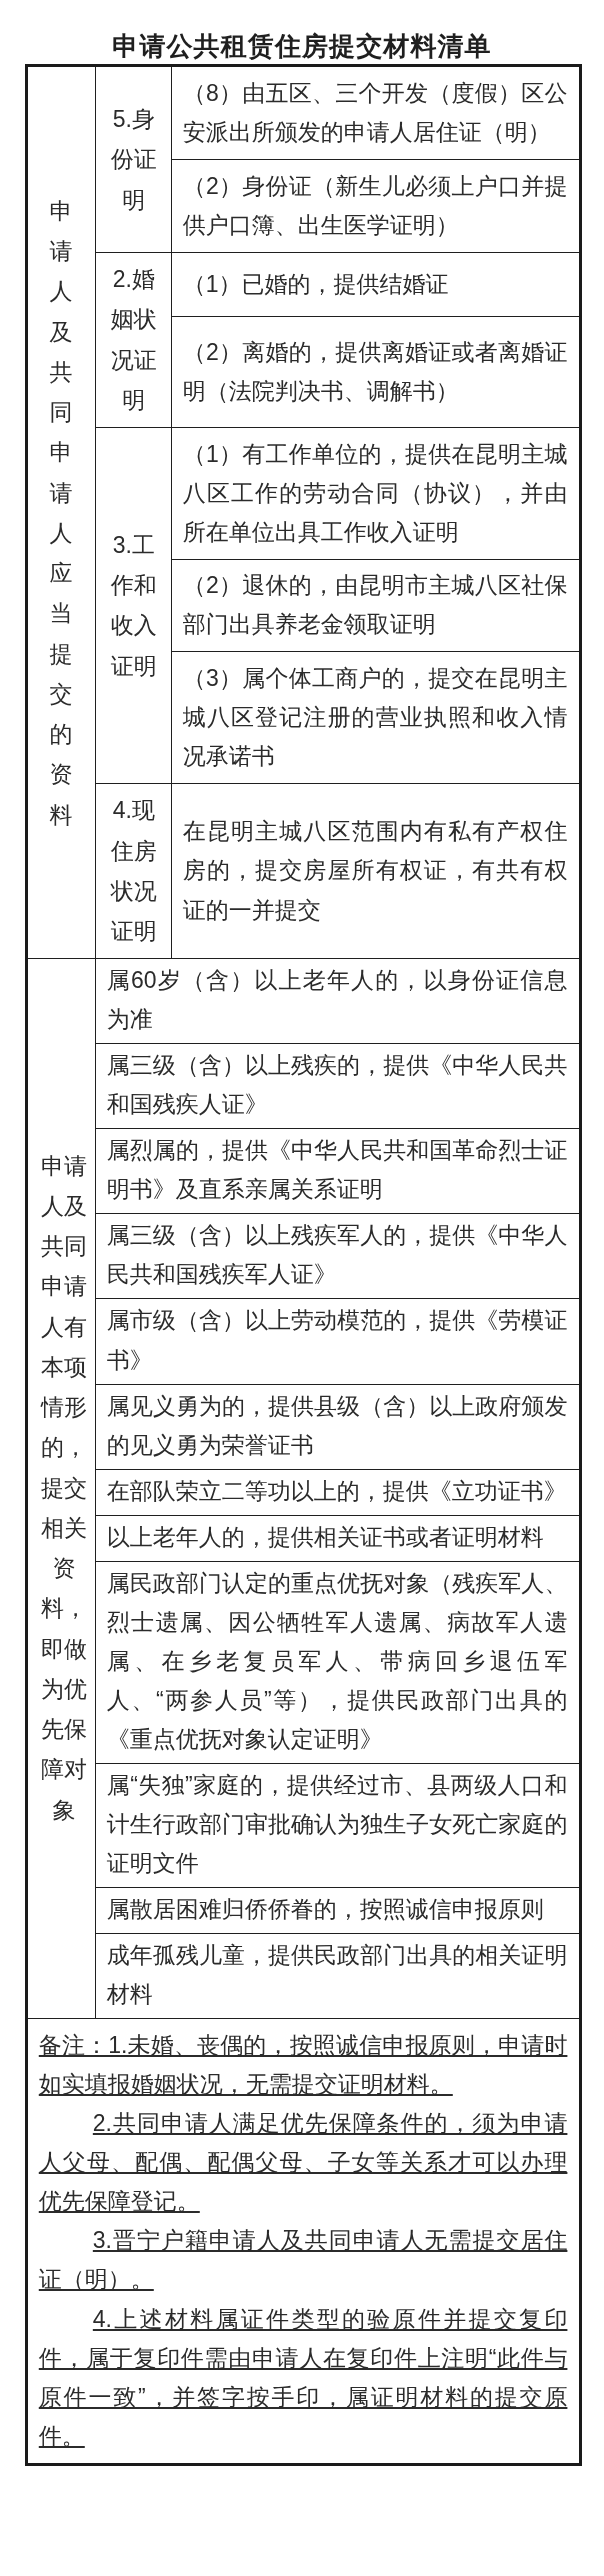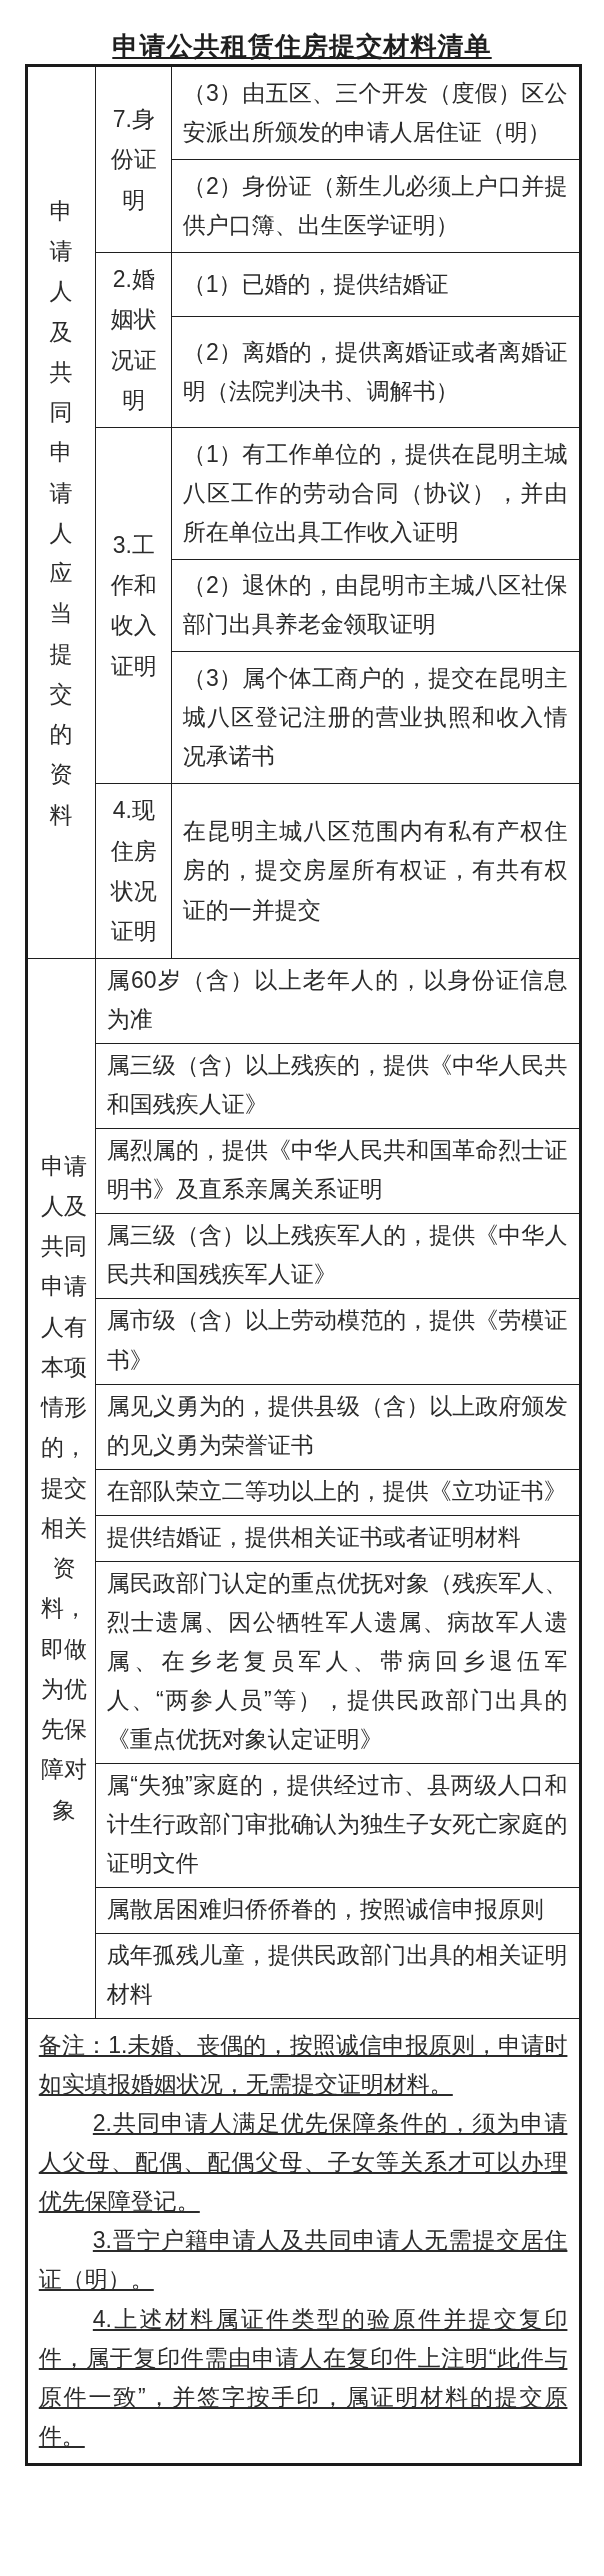--- a/index.html
+++ b/index.html
@@ -15,21 +15,20 @@
     padding: 26px 24.6px 31px 24.6px;
     background: #ffffff;
   }
   .doc-title {
     font-size: 26px;
     font-weight: bold;
     text-align: center;
     margin: 3.4px 0 0 0;
     letter-spacing: 1.1px;
     color: #1f1f1f;
-    text-decoration: underline;
   }
   .doc-subtitle {
     font-size: 23px;
     text-align: center;
     margin: 32px 0 22.4px 0;
     letter-spacing: 0.6px;
     color: #2a2a2a;
   }
   table.materials {
     border-collapse: collapse;
@@ -109,23 +108,23 @@
       <col style="width:76px">
       <col style="width:409px">
     </colgroup>
     <tbody>
 
       <tr>
         <td class="vhead" rowspan="8">
           <div class="vtext1">申请人及共同申请人应当提交的资料</div>
         </td>
         <td class="sublabel" rowspan="2">
-          <div class="subtext">7.身份证明</div>
-        </td>
-        <td class="item">（3）由五区、三个开发（度假）区公安派出所颁发的申请人居住证（明）</td>
+          <div class="subtext">5.身份证明</div>
+        </td>
+        <td class="item">（8）由五区、三个开发（度假）区公安派出所颁发的申请人居住证（明）</td>
       </tr>
       <tr>
         <td class="item">（2）身份证（新生儿必须上户口并提供户口簿、出生医学证明）</td>
       </tr>
       <tr>
         <td class="sublabel" rowspan="2">
           <div class="subtext">2.婚姻状况证明</div>
         </td>
         <td class="item">（1）已婚的，提供结婚证</td>
       </tr>
@@ -169,21 +168,21 @@
       <tr class="s2">
         <td class="item" colspan="2">属市级（含）以上劳动模范的，提供《劳模证书》</td>
       </tr>
       <tr class="s2">
         <td class="item" colspan="2">属见义勇为的，提供县级（含）以上政府颁发的见义勇为荣誉证书</td>
       </tr>
       <tr class="s2">
         <td class="item" colspan="2">在部队荣立二等功以上的，提供《立功证书》</td>
       </tr>
       <tr class="s2">
-        <td class="item" colspan="2">提供结婚证，提供相关证书或者证明材料</td>
+        <td class="item" colspan="2">以上老年人的，提供相关证书或者证明材料</td>
       </tr>
       <tr class="s2">
         <td class="item" colspan="2">属民政部门认定的重点优抚对象（残疾军人、烈士遗属、因公牺牲军人遗属、病故军人遗属、在乡老复员军人、带病回乡退伍军人、“两参人员”等），提供民政部门出具的《重点优抚对象认定证明》</td>
       </tr>
       <tr class="s2">
         <td class="item" colspan="2">属“失独”家庭的，提供经过市、县两级人口和计生行政部门审批确认为独生子女死亡家庭的证明文件</td>
       </tr>
       <tr class="s2">
         <td class="item" colspan="2">属散居困难归侨侨眷的，按照诚信申报原则</td>
       </tr>

